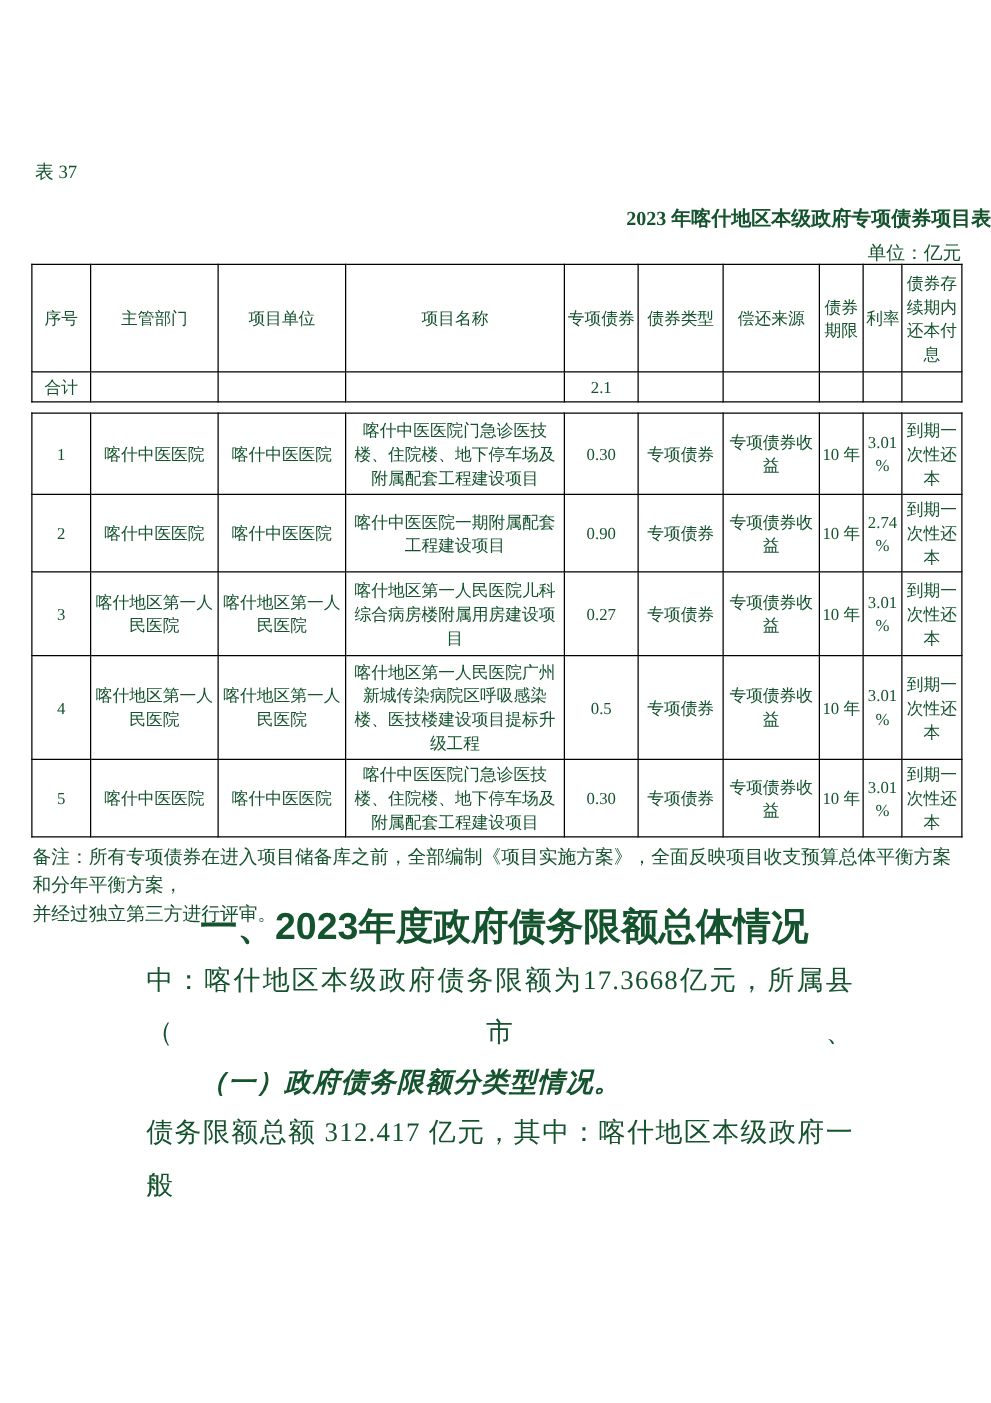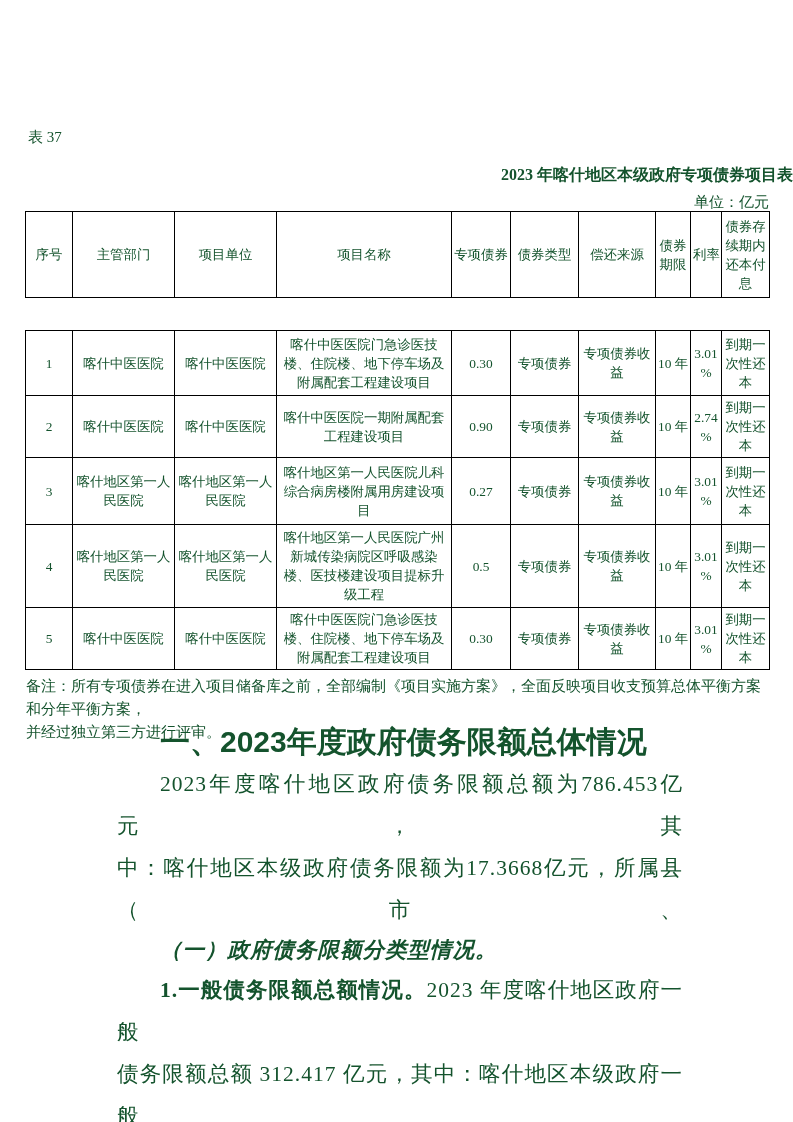--- a/index.html
+++ b/index.html
@@ -104,20 +104,32 @@
       <th class="nw">主管部门</th>
       <th class="nw">项目单位</th>
       <th class="nw">项目名称</th>
       <th class="nw">专项债券</th>
       <th class="nw">债券类型</th>
       <th class="nw">偿还来源</th>
       <th>债券期限</th>
       <th class="nw">利率</th>
       <th>债券存续期内还本付息</th>
     </tr>
+    <tr class="total-row">
+      <td>合计</td>
+      <td></td>
+      <td></td>
+      <td></td>
+      <td>2.1</td>
+      <td></td>
+      <td></td>
+      <td></td>
+      <td></td>
+      <td></td>
+    </tr>
   </tbody>
     </table>
 
   <table class="t t-body">
     <colgroup>
       <col style="width:47px">
         <col style="width:102px">
         <col style="width:102px">
       <col style="width:175px">
         <col style="width:59px">
@@ -197,25 +209,21 @@
     </table>
 
   <div class="note">
     <div>备注：所有专项债券在进入项目储备库之前，全部编制《项目实施方案》，全面反映项目收支预算总体平衡方案和分年平衡方案，</div>
     <div>并经过独立第三方进行评审。</div>
   </div>
 
   <div class="body-text">
     <div class="h1">一、2023年度政府债务限额总体情况</div>
 
-    <div class="pline j ind">2023年度喀什地区政府债务限额总额为786.453亿元，其</div>
     <div class="pline j">中：喀什地区本级政府债务限额为17.3668亿元，所属县（市、</div>
 
     <div class="h2">（一）政府债务限额分类型情况。</div>
 
-    <div class="pline j ind">
-      <span class="lead">1.一般债务限额总额情况。</span><span>2023 年度喀什地区政府一般</span>
-    </div>
     <div class="pline j">债务限额总额 312.417 亿元，其中：喀什地区本级政府一般</div>
 
   </div>
 
 </div>
 
 </body></html>

